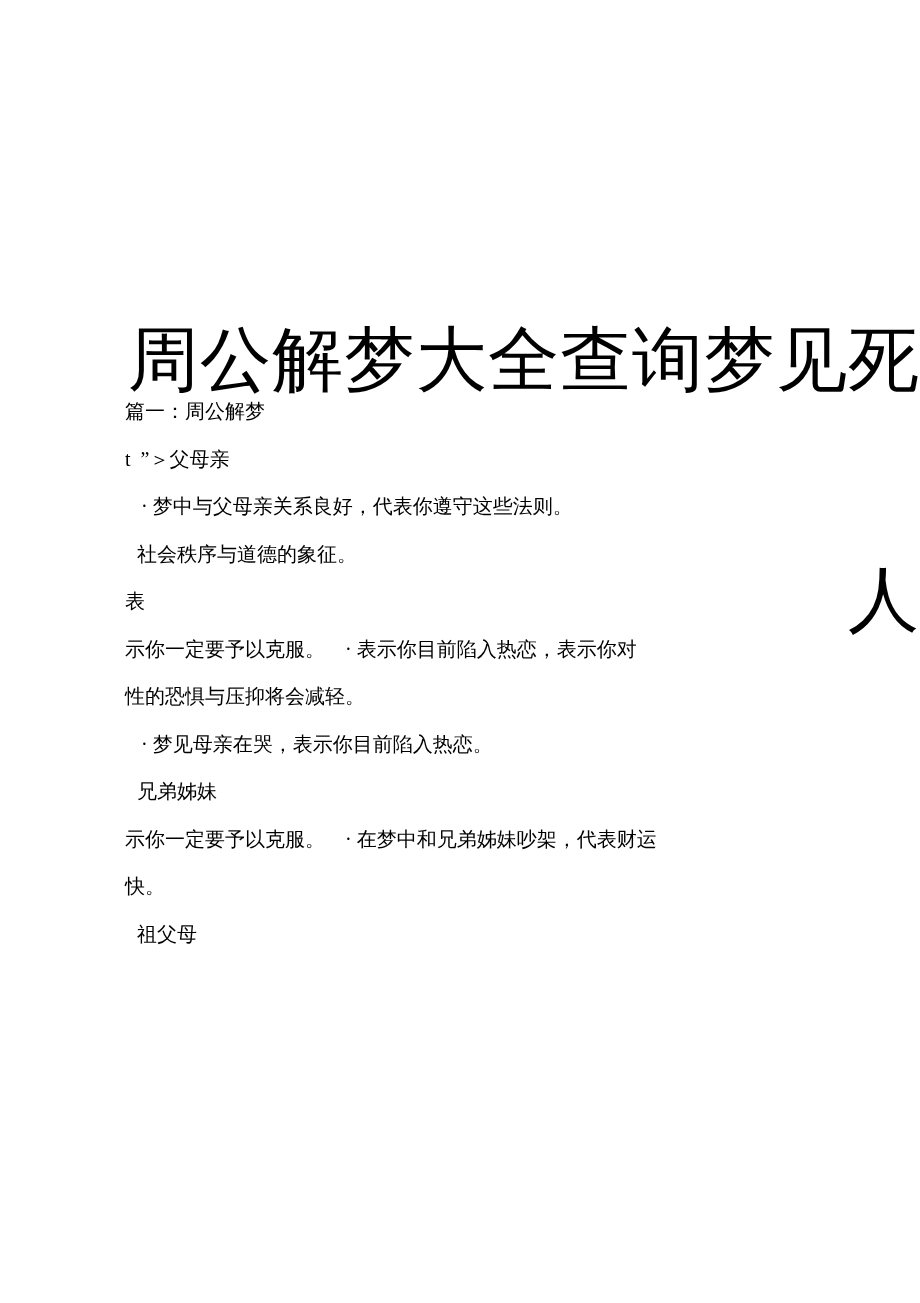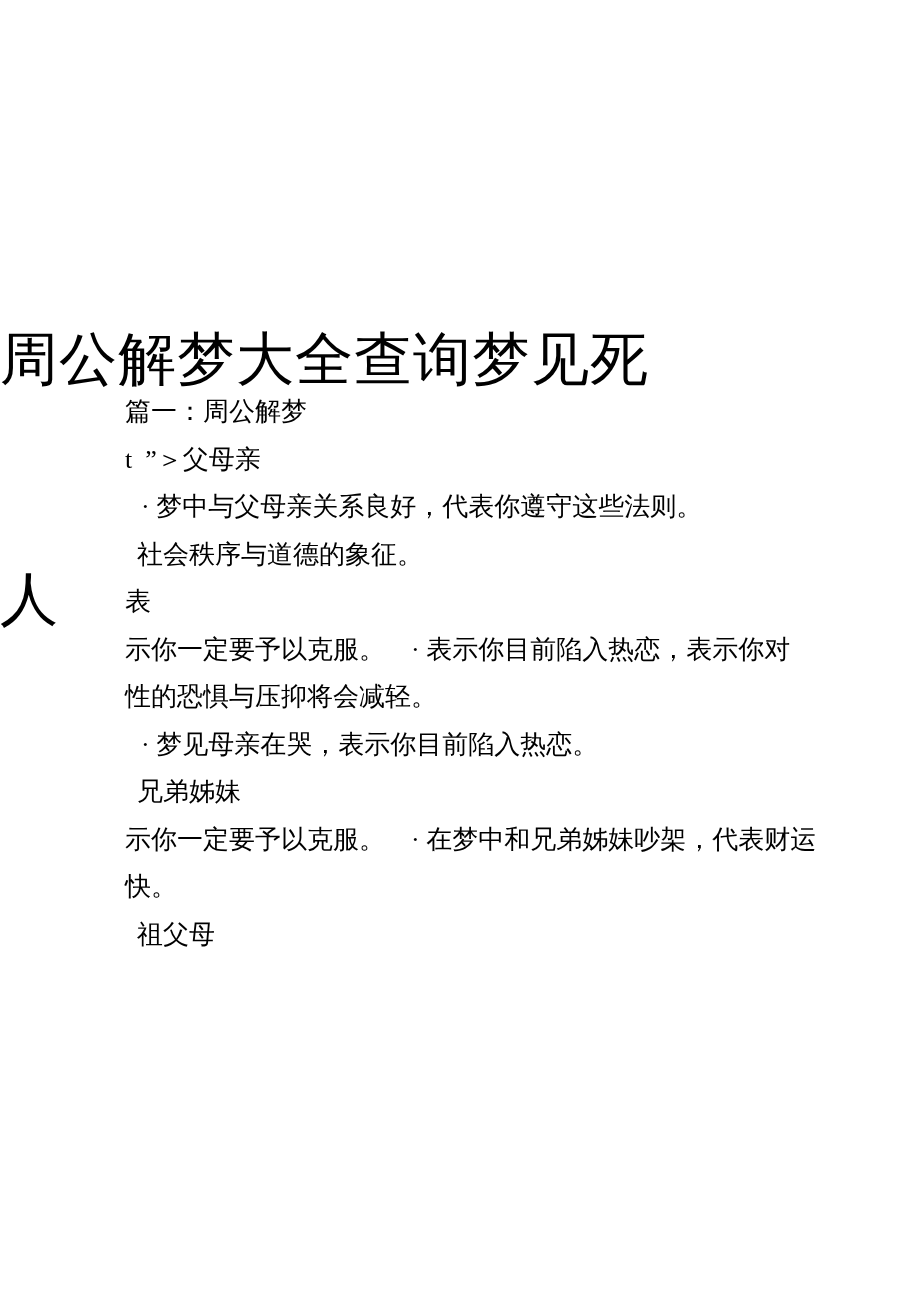--- a/index.html
+++ b/index.html
@@ -14,33 +14,33 @@
     background: #ffffff;
     color: #000000;
     overflow: hidden;
     font-family: "Liberation Serif", "DejaVu Serif", serif;
   }
   .doc-title {
     position: absolute;
     top: 160px;
     left: 0;
     right: 0;
-    text-align: left;
-    font-size: 58px;
+    text-align: right;
+    font-size: 71px;
     line-height: 80px;
     font-weight: 400;
     white-space: pre;
     letter-spacing: 1px;
   }
   .doc-body {
     position: absolute;
     top: 388px;
     left: 125px;
     width: 720px;
-    font-size: 26px;
+    font-size: 20px;
   }
   .line {
     line-height: 47.5px;
     white-space: pre;
   }
   .line.flush  { padding-left: 0; }
   .line.indent { padding-left: 12px; }
   .line.bullet { padding-left: 16px; }
 </style>
 </head>

